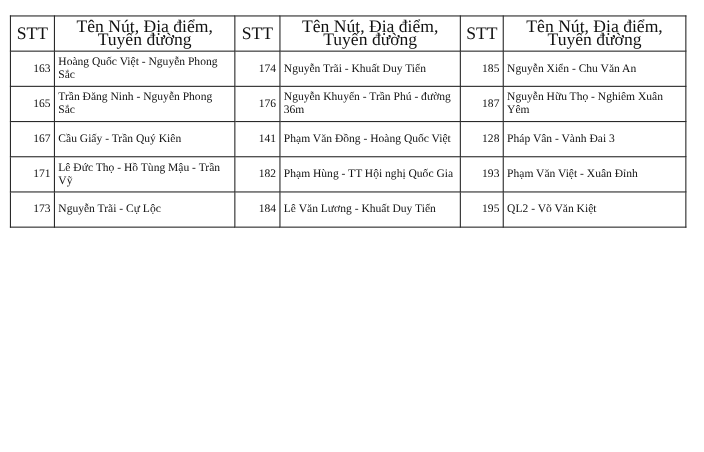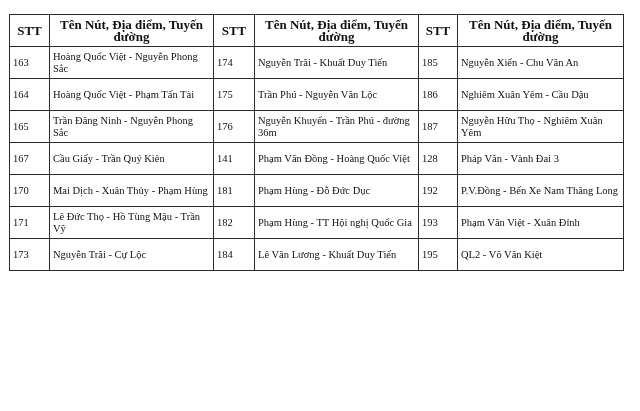--- a/index.html
+++ b/index.html
@@ -12,27 +12,27 @@
       font-size: 10.5px;
     }
     table.doc-table td, table.doc-table th {
       border: 1px solid #2a2a2a;
       padding: 0 3px;
       vertical-align: middle;
       line-height: 12px;
       overflow: hidden;
     }
     table.doc-table th {
-      font-weight: bold;
+      font-weight: normal;
       height: 31px;
       text-align: center;
-      font-size: 13px;
+      font-size: 16px;
     }
     table.doc-table td { height: 31px; }
-    td.stt { text-align: left; }
+    td.stt { text-align: right; }
     td.name { text-align: left; padding-left: 2px; }
     col.c-stt1 { width: 40px; }
     col.c-name1 { width: 164px; }
     col.c-stt2 { width: 41px; }
     col.c-name2 { width: 164px; }
     col.c-stt3 { width: 39px; }
     col.c-name3 { width: 166px; }
   </style>
 </head>
 <body>
@@ -59,50 +59,34 @@
   <tbody>
     <tr>
       <td class="stt">163</td>
       <td class="name">Hoàng Quốc Việt - Nguyễn Phong Sắc</td>
       <td class="stt">174</td>
       <td class="name">Nguyễn Trãi - Khuất Duy Tiến</td>
       <td class="stt">185</td>
       <td class="name">Nguyễn Xiển - Chu Văn An</td>
     </tr>
     <tr>
-      <td class="stt">164</td>
-      <td class="name">Hoàng Quốc Việt - Phạm Tấn Tài</td>
-      <td class="stt">175</td>
-      <td class="name">Trần Phú - Nguyễn Văn Lộc</td>
-      <td class="stt">186</td>
-      <td class="name">Nghiêm Xuân Yêm - Cầu Dậu</td>
-    </tr>
-    <tr>
       <td class="stt">165</td>
       <td class="name">Trần Đăng Ninh - Nguyễn Phong Sắc</td>
       <td class="stt">176</td>
       <td class="name">Nguyễn Khuyến - Trần Phú - đường 36m</td>
       <td class="stt">187</td>
       <td class="name">Nguyễn Hữu Thọ - Nghiêm Xuân Yêm</td>
     </tr>
     <tr>
       <td class="stt">167</td>
       <td class="name">Cầu Giấy - Trần Quý Kiên</td>
       <td class="stt">141</td>
       <td class="name">Phạm Văn Đồng - Hoàng Quốc Việt</td>
       <td class="stt">128</td>
       <td class="name">Pháp Vân - Vành Đai 3</td>
-    </tr>
-    <tr>
-      <td class="stt">170</td>
-      <td class="name">Mai Dịch - Xuân Thủy - Phạm Hùng</td>
-      <td class="stt">181</td>
-      <td class="name">Phạm Hùng - Đỗ Đức Dục</td>
-      <td class="stt">192</td>
-      <td class="name">P.V.Đồng - Bến Xe Nam Thăng Long</td>
     </tr>
     <tr>
       <td class="stt">171</td>
       <td class="name">Lê Đức Thọ - Hồ Tùng Mậu - Trần Vỹ</td>
       <td class="stt">182</td>
       <td class="name">Phạm Hùng - TT Hội nghị Quốc Gia</td>
       <td class="stt">193</td>
       <td class="name">Phạm Văn Việt - Xuân Đỉnh</td>
     </tr>
     <tr>

